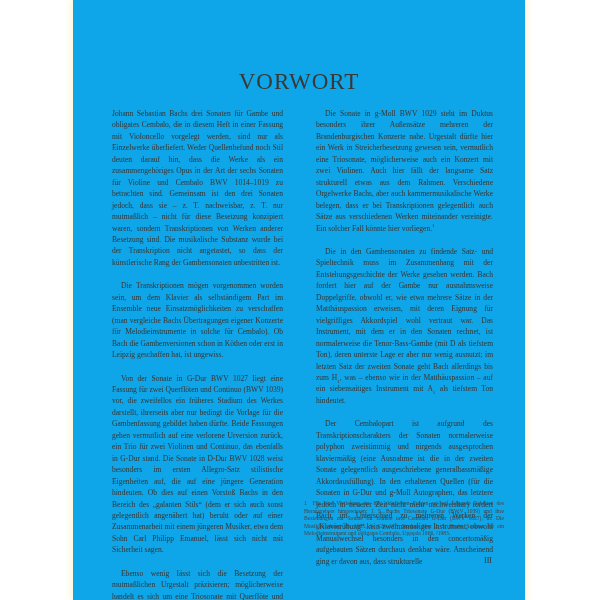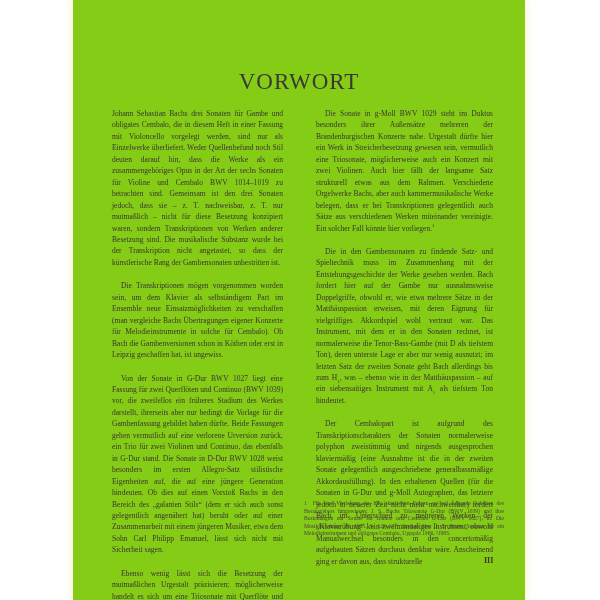--- a/index.html
+++ b/index.html
@@ -4,21 +4,21 @@
 <style>
   html, body { margin:0; padding:0; }
   body {
     width:600px; height:600px; overflow:hidden; background:#ffffff;
     position:relative;
     font-family:"Liberation Serif","DejaVu Serif",serif;
     color:#3a3530;
   }
   .page {
     position:absolute; left:73px; top:0; width:452px; height:600px;
-    background:#84cc16;
+    background:#0ea5e9;
     box-shadow: -3px 0 6px rgba(250,240,200,0.6), 3px 0 6px rgba(250,240,200,0.6);
   }
   .title {
     position:absolute; left:0; width:452px; top:54px;
     text-align:center; font-size:23px; letter-spacing:1px; color:#3b3834;
     font-weight:normal;
   }
   .col {
     position:absolute; top:96px; font-size:7.55px; line-height:11.45px;
     text-align:justify; hyphens:manual;
@@ -28,21 +28,21 @@
   .col p { margin:12px; text-indent:0; }
   .col p.ind { text-indent:9px; }
   sup { font-size:5px; line-height:0; }
   sub { font-size:5px; line-height:0; }
   .footnote {
     position:absolute; left:231px; top:500px; width:200px;
     font-size:5.6px; line-height:7.6px; text-align:justify; color:#4a4540;
   }
   .fn-num { margin-right:6px; }
   .pagenum {
-    position:absolute; left:411px; top:556px; font-size:8px; color:#3a3530;font-weight:bold;
+    position:absolute; left:411px; top:556px; font-size:8px; color:#3a3530;
   }
 </style>
 </head>
 <body>
 
 <div class="page">
   <h1 class="title">VORWORT</h1>
 
   <div class="col left">
     <p>Johann Sebastian Bachs drei Sonaten für Gambe und obligates Cembalo, die in diesem Heft in einer Fassung mit Violoncello vorgelegt werden, sind nur als Einzelwerke überliefert. Weder Quellenbefund noch Stil deuten darauf hin, dass die Werke als ein zusammengehöriges Opus in der Art der sechs Sonaten für Violine und Cembalo BWV 1014–1019 zu betrachten sind. Gemeinsam ist den drei Sonaten jedoch, dass sie – z. T. nachweisbar, z. T. nur mutmaßlich – nicht für diese Besetzung konzipiert waren, sondern Transkriptionen von Werken anderer Besetzung sind. Die musikalische Substanz wurde bei der Transkription nicht angetastet, so dass der künstlerische Rang der Gambensonaten unbestritten ist.</p>

